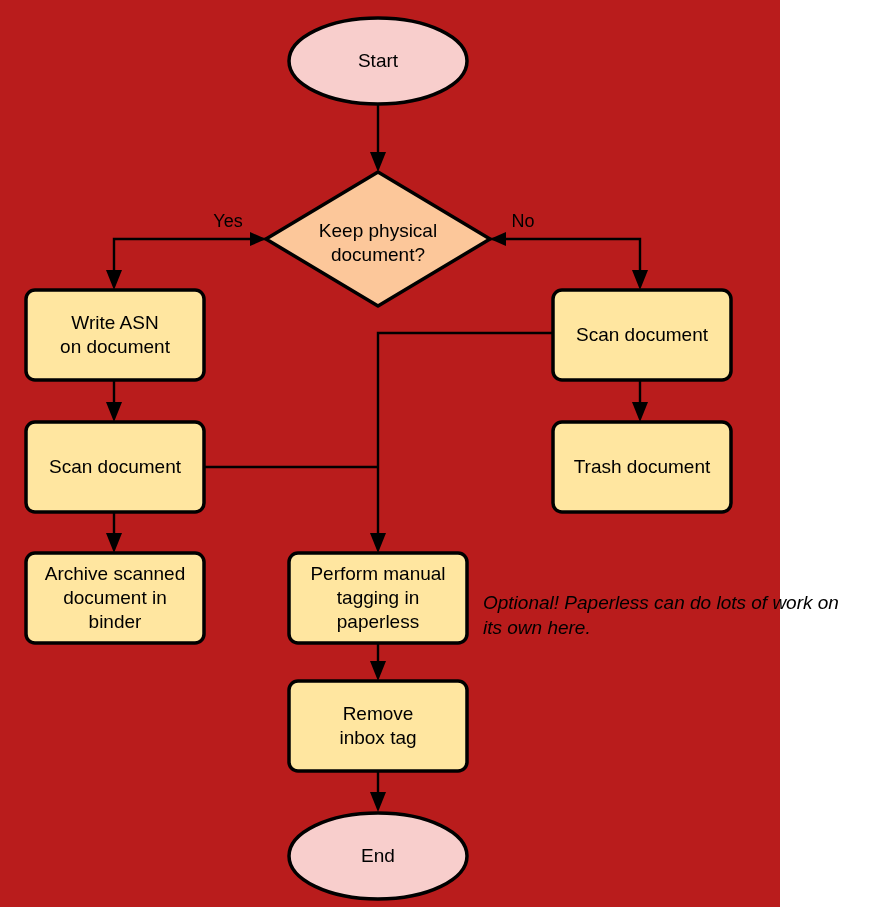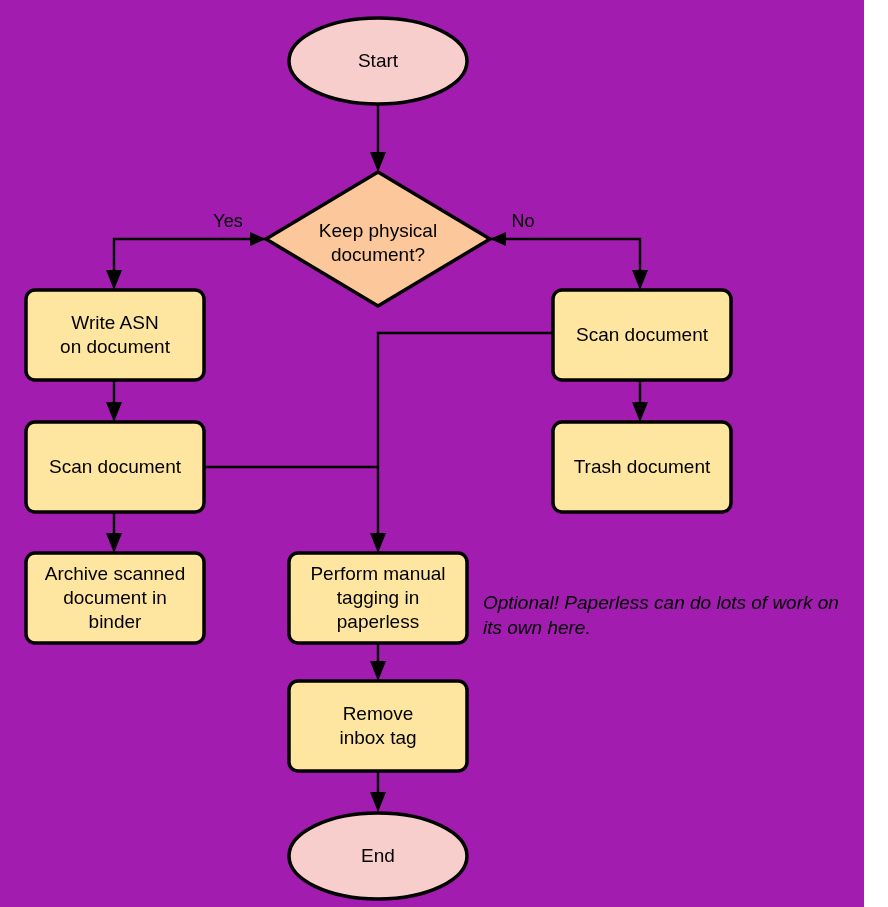--- a/index.html
+++ b/index.html
@@ -8,23 +8,23 @@
     background: #ffffff;
   }
   body {
     width: 888px;
     height: 907px;
     font-family: "Liberation Sans", sans-serif;
     overflow: hidden;
   }
   #flowchart-root {
     position: relative;
-    width: 864px;
+    width: 780px;
     height: 907px;
-    background: #a21caf;
+    background: #b91c1c;
   }
   svg.chart-canvas {
     display: block;
     width: 888px;
     height: 907px;
   }
   .node-shape {
     stroke: #000000;
     stroke-width: 3.5;
     stroke-linejoin: round;

